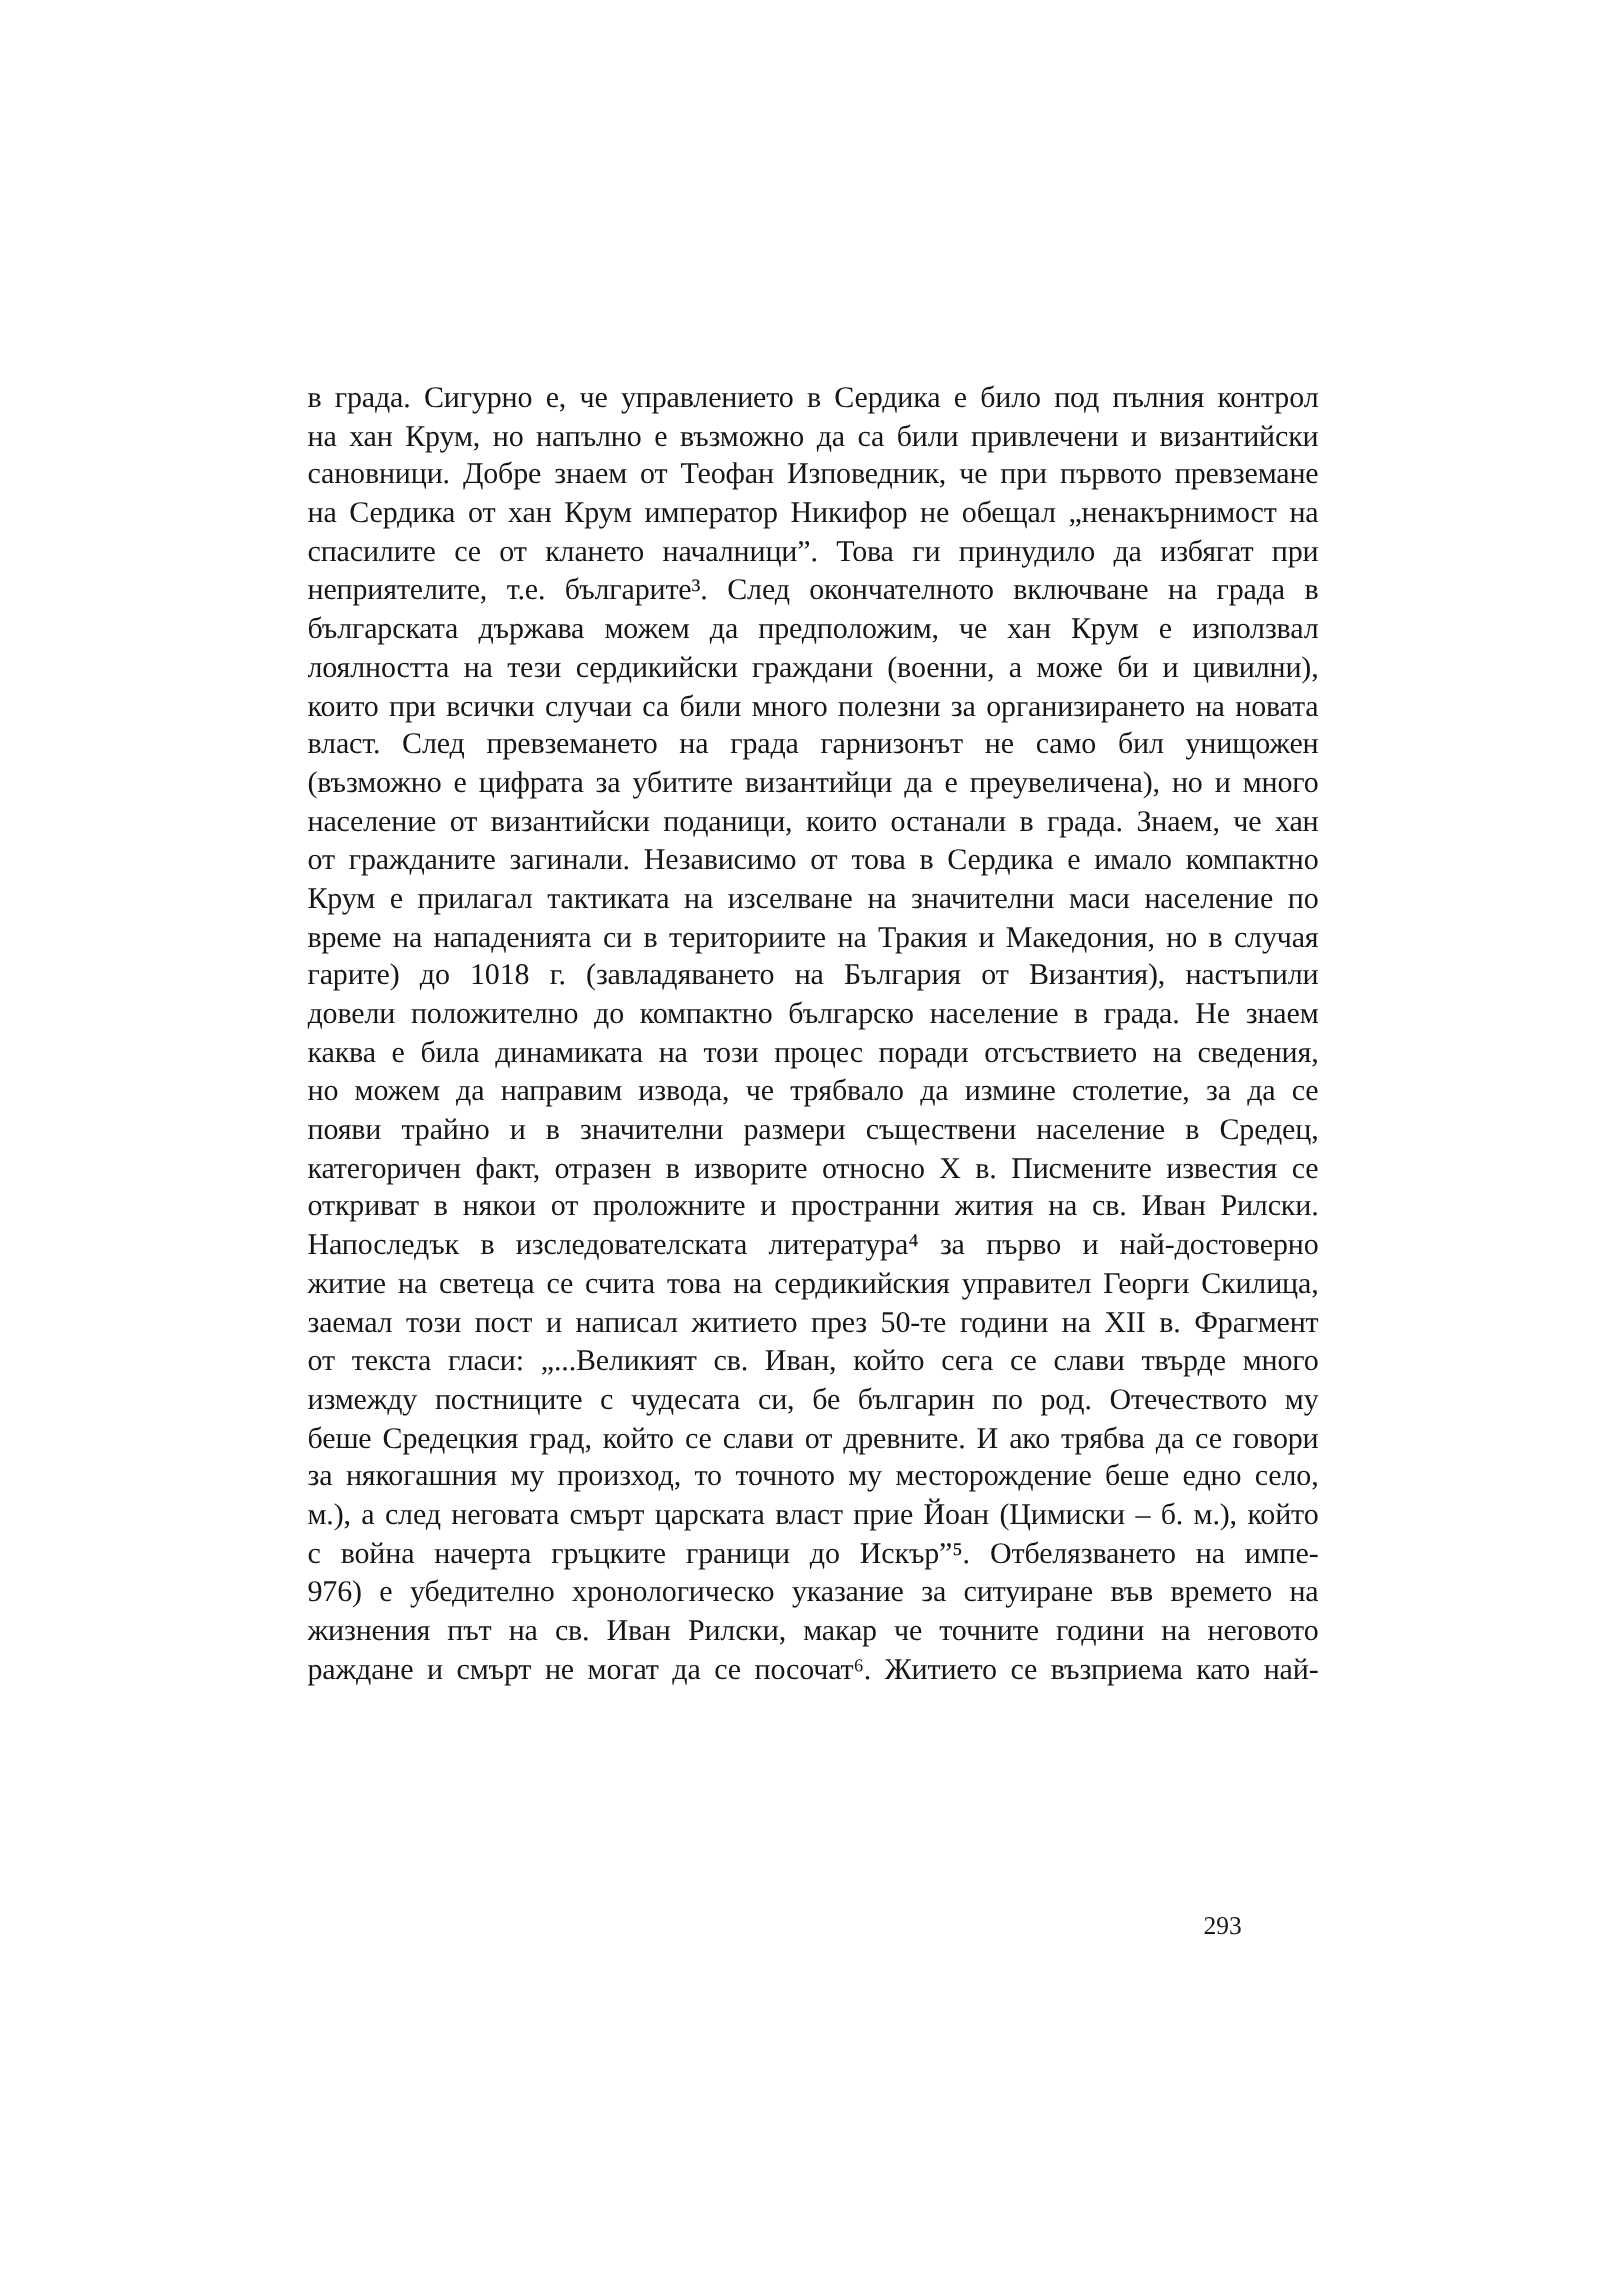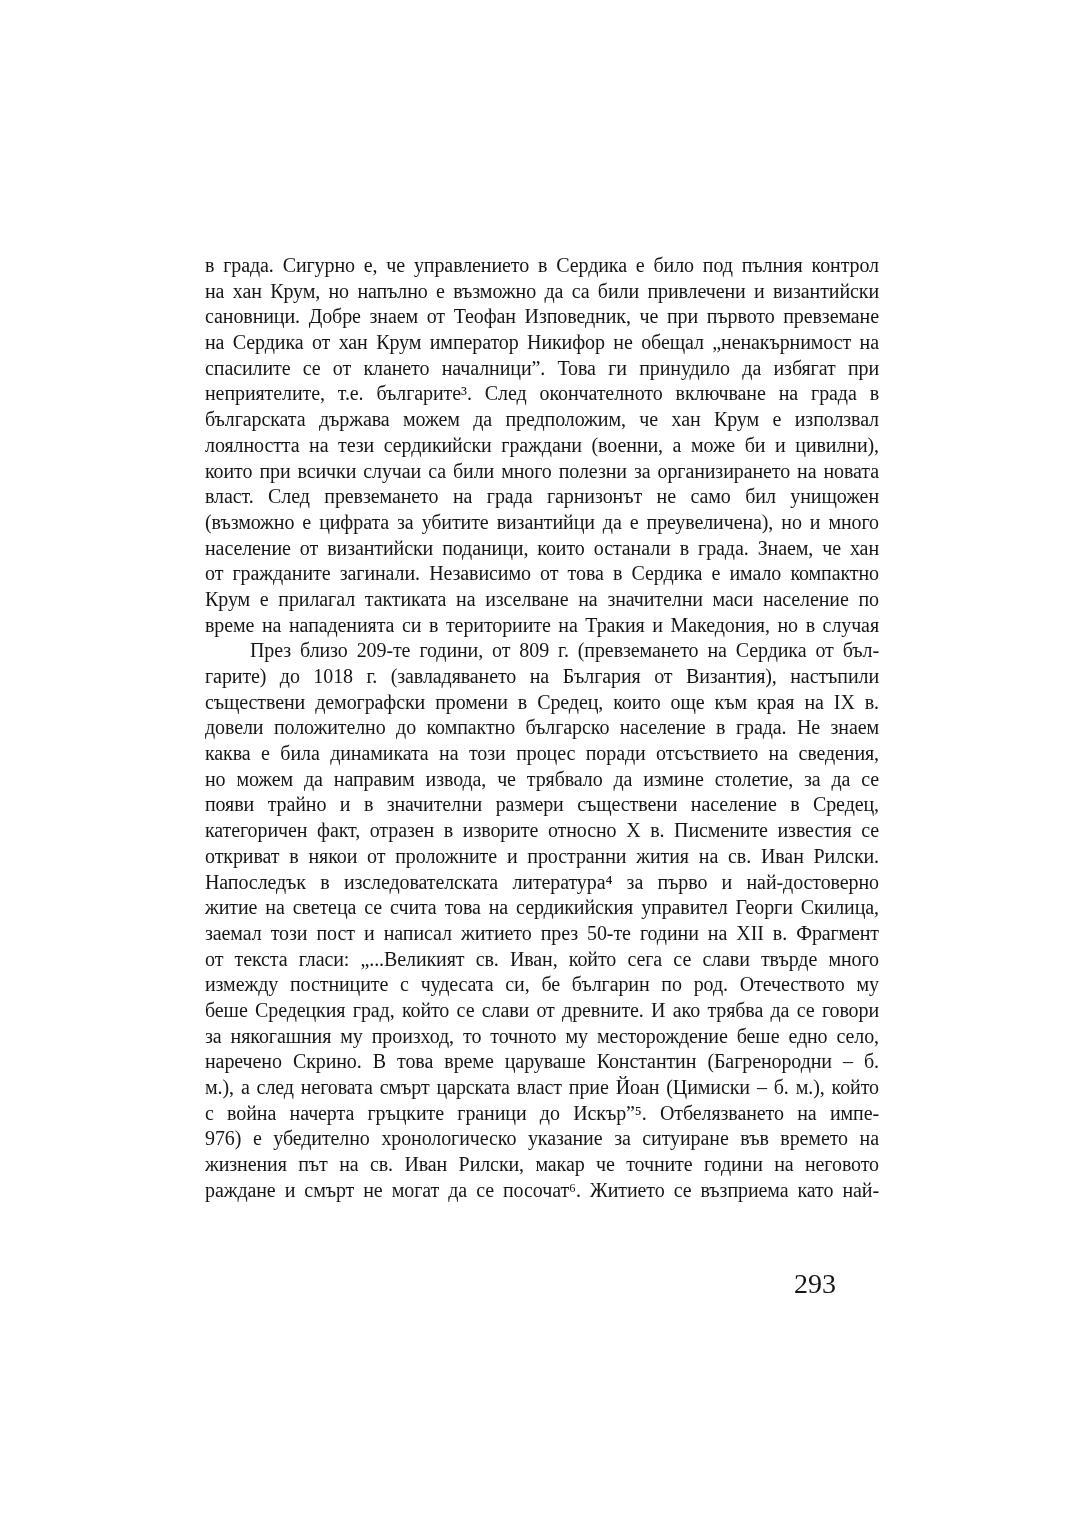--- a/index.html
+++ b/index.html
@@ -41,21 +41,21 @@
   }
   .line.indent {
     padding-left: 45px;
   }
   .page-number {
     position: absolute;
     top: 1272px;
     left: 780px;
     width: 70px;
     text-align: center;
-    font-size: 28px;
+    font-size: 17px;
     line-height: 24px;
   }
 </style>
 </head>
 <body>
 
 <div class="page">
   <div class="text-block" id="text-block">
       <div class="paragraph">
         <div class="line">в града. Сигурно е, че управлението в Сердика е било под пълния контрол</div>
@@ -68,37 +68,34 @@
         <div class="line">лоялността на тези сердикийски граждани (военни, а може би и цивилни),</div>
         <div class="line">които при всички случаи са били много полезни за организирането на новата</div>
         <div class="line">власт. След превземането на града гарнизонът не само бил унищожен</div>
         <div class="line">(възможно е цифрата за убитите византийци да е преувеличена), но и много</div>
         <div class="line">население от византийски поданици, които останали в града. Знаем, че хан</div>
         <div class="line">от гражданите загинали. Независимо от това в Сердика е имало компактно</div>
         <div class="line">Крум е прилагал тактиката на изселване на значителни маси население по</div>
         <div class="line">време на нападенията си в териториите на Тракия и Македония, но в случая</div>
       </div>
       <div class="paragraph">
-        <div class="line indent">През близо 209-те години, от 809 г. (превземането на Сердика от бъл-</div>
         <div class="line">гарите) до 1018 г. (завладяването на България от Византия), настъпили</div>
-        <div class="line">съществени демографски промени в Средец, които още към края на IX в.</div>
         <div class="line">довели положително до компактно българско население в града. Не знаем</div>
         <div class="line">каква е била динамиката на този процес поради отсъствието на сведения,</div>
         <div class="line">но можем да направим извода, че трябвало да измине столетие, за да се</div>
         <div class="line">появи трайно и в значителни размери съществени население в Средец,</div>
         <div class="line">категоричен факт, отразен в изворите относно X в. Писмените известия се</div>
         <div class="line">откриват в някои от проложните и пространни жития на св. Иван Рилски.</div>
         <div class="line">Напоследък в изследователската литература⁴ за първо и най-достоверно</div>
         <div class="line">житие на светеца се счита това на сердикийския управител Георги Скилица,</div>
         <div class="line">заемал този пост и написал житието през 50-те години на XII в. Фрагмент</div>
         <div class="line">от текста гласи: „...Великият св. Иван, който сега се слави твърде много</div>
         <div class="line">измежду постниците с чудесата си, бе българин по род. Отечеството му</div>
         <div class="line">беше Средецкия град, който се слави от древните. И ако трябва да се говори</div>
         <div class="line">за някогашния му произход, то точното му месторождение беше едно село,</div>
-        <div class="line">наречено Скрино. В това време царуваше Константин (Багренородни – б.</div>
         <div class="line">м.), а след неговата смърт царската власт прие Йоан (Цимиски – б. м.), който</div>
         <div class="line">с война начерта гръцките граници до Искър”⁵. Отбелязването на импе-</div>
         <div class="line">976) е убедително хронологическо указание за ситуиране във времето на</div>
         <div class="line">жизнения път на св. Иван Рилски, макар че точните години на неговото</div>
         <div class="line">раждане и смърт не могат да се посочат⁶. Житието се възприема като най-</div>
       </div>
     </div>
   <div class="page-number">293</div>
 </div>
 

